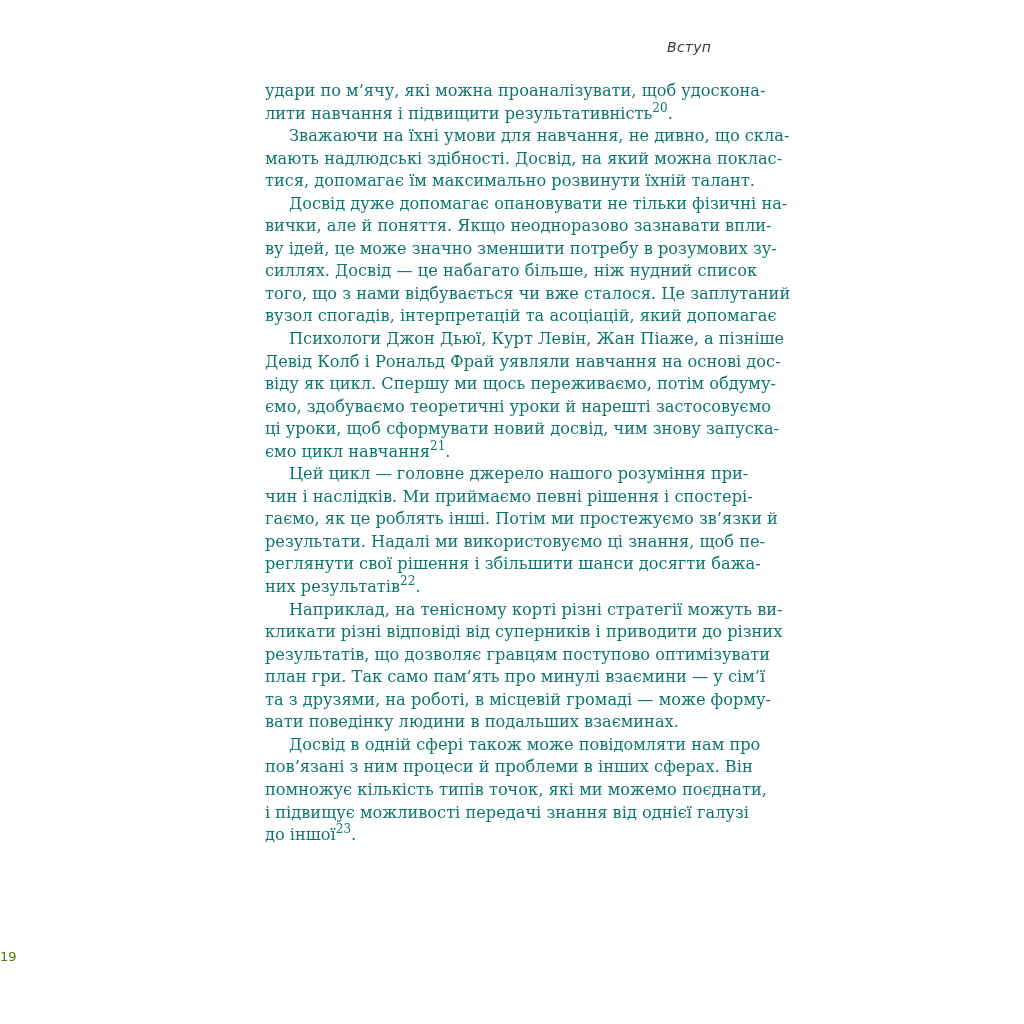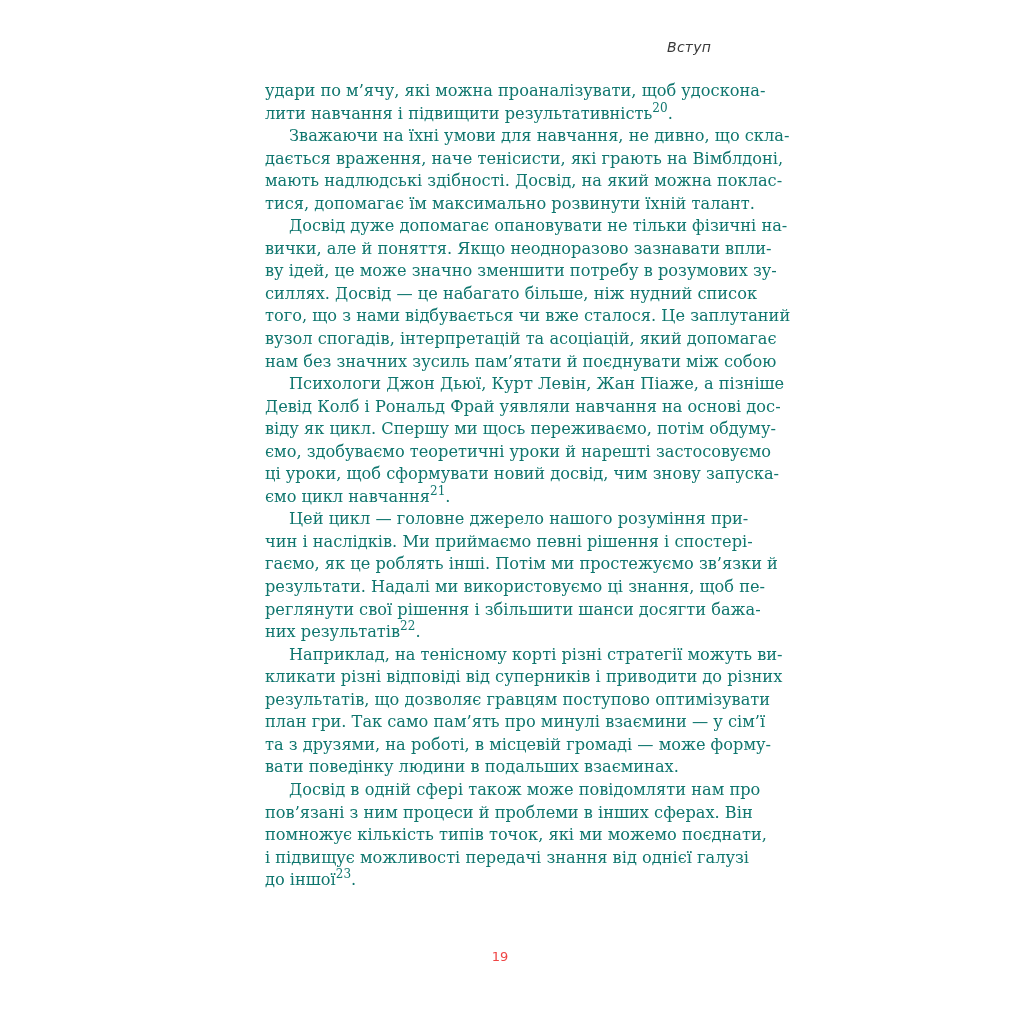--- a/index.html
+++ b/index.html
@@ -58,54 +58,51 @@
     .fn {
       font-size: 12px;
       vertical-align: 7px;
       line-height: 0;
     }
     .page-number {
       position: absolute;
       top: 949px;
       left: 0;
       width: 1000px;
-      text-align: center;
       font-family: "DejaVu Sans", sans-serif;
       font-size: 13px;
-      color: #ef4444;
+      color: #4d7c0f;
     }
   </style>
 </head>
 <body>
 
 <div class="page">
   <div class="running-header">Вступ</div>
 
   <div class="body-text">
 
     <div class="para">
       <span class="line">удари по м’ячу, які можна проаналізувати, щоб удоскона-</span>
       <span class="line last"><span>лити навчання і підвищити результативність</span><sup class="fn">20</sup><span>.</span></span>
     </div>
 
     <div class="para">
       <span class="line indent">Зважаючи на їхні умови для навчання, не дивно, що скла-</span>
-      <span class="line">дається враження, наче тенісисти, які грають на Вімблдоні,</span>
       <span class="line">мають надлюдські здібності. Досвід, на який можна поклас-</span>
       <span class="line last">тися, допомагає їм максимально розвинути їхній талант.</span>
     </div>
 
     <div class="para">
       <span class="line indent">Досвід дуже допомагає опановувати не тільки фізичні на-</span>
       <span class="line">вички, але й поняття. Якщо неодноразово зазнавати впли-</span>
       <span class="line">ву ідей, це може значно зменшити потребу в розумових зу-</span>
       <span class="line">силлях. Досвід — це набагато більше, ніж нудний список</span>
       <span class="line">того, що з нами відбувається чи вже сталося. Це заплутаний</span>
       <span class="line">вузол спогадів, інтерпретацій та асоціацій, який допомагає</span>
-      <span class="line">нам без значних зусиль пам’ятати й поєднувати між собою</span>
     </div>
 
     <div class="para">
       <span class="line indent">Психологи Джон Дьюї, Курт Левін, Жан Піаже, а пізніше</span>
       <span class="line">Девід Колб і Рональд Фрай уявляли навчання на основі дос-</span>
       <span class="line">віду як цикл. Спершу ми щось переживаємо, потім обдуму-</span>
       <span class="line">ємо, здобуваємо теоретичні уроки й нарешті застосовуємо</span>
       <span class="line">ці уроки, щоб сформувати новий досвід, чим знову запуска-</span>
       <span class="line last"><span>ємо цикл навчання</span><sup class="fn">21</sup><span>.</span></span>
     </div>

